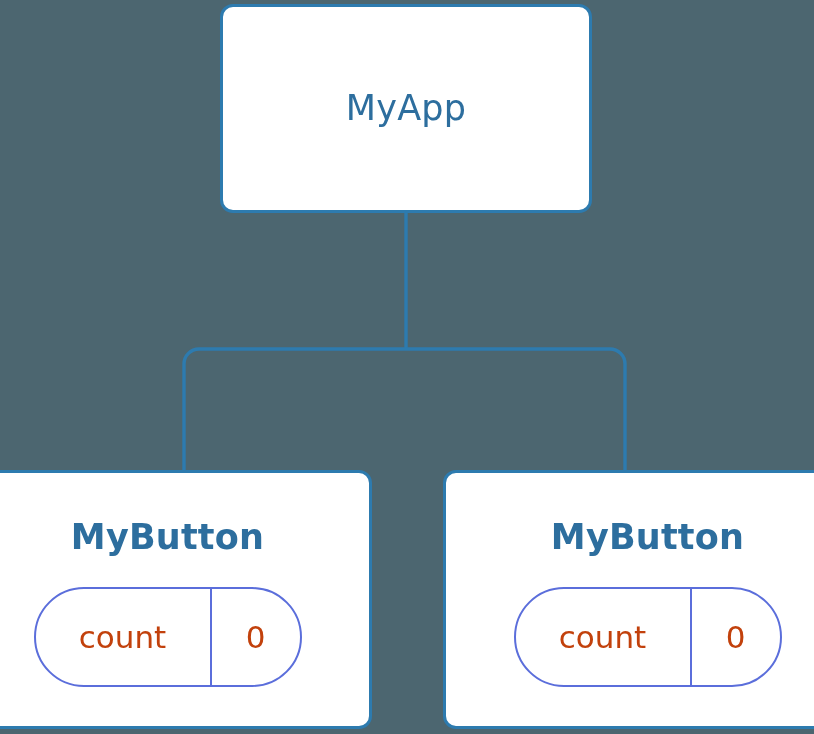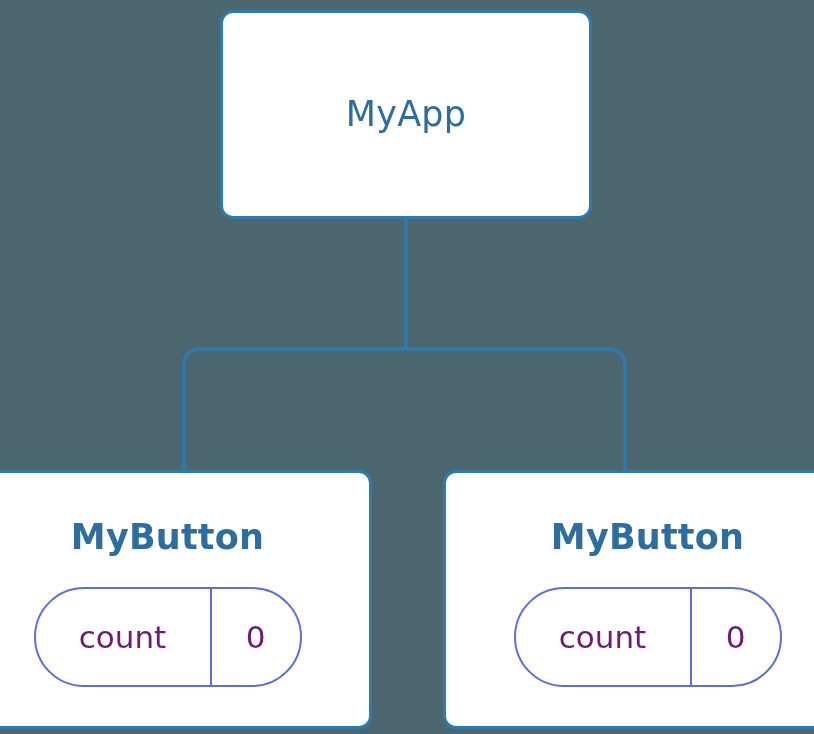--- a/index.html
+++ b/index.html
@@ -40,21 +40,21 @@
   .node-label {
     color: #2d6e9e;
     font-size: 35px;
     line-height: 1;
     letter-spacing: 0.2px;
     white-space: nowrap;
     font-weight: 400;
   }
   #node-app {
     left: 220px;
-    top: 10px;
+    top: 4px;
     width: 372px;
     height: 209px;
     justify-content: center;
   }
   #node-btn-left {
     left: -37px;
     top: 470px;
     width: 409px;
     height: 259px;
   }
@@ -79,21 +79,21 @@
     border-radius: 50px;
     box-sizing: border-box;
     display: flex;
     align-items: stretch;
     background: transparent;
   }
   .pill-key, .pill-val {
     display: flex;
     align-items: center;
     justify-content: center;
-    color: #701a75;
+    color: #c2410c;
     font-size: 31px;
     line-height: 1;
     white-space: nowrap;
   }
   .pill-key {
     width: 176px;
     border-right: 2.5px solid #5b6edb;
     box-sizing: border-box;
   }
   .pill-val {

